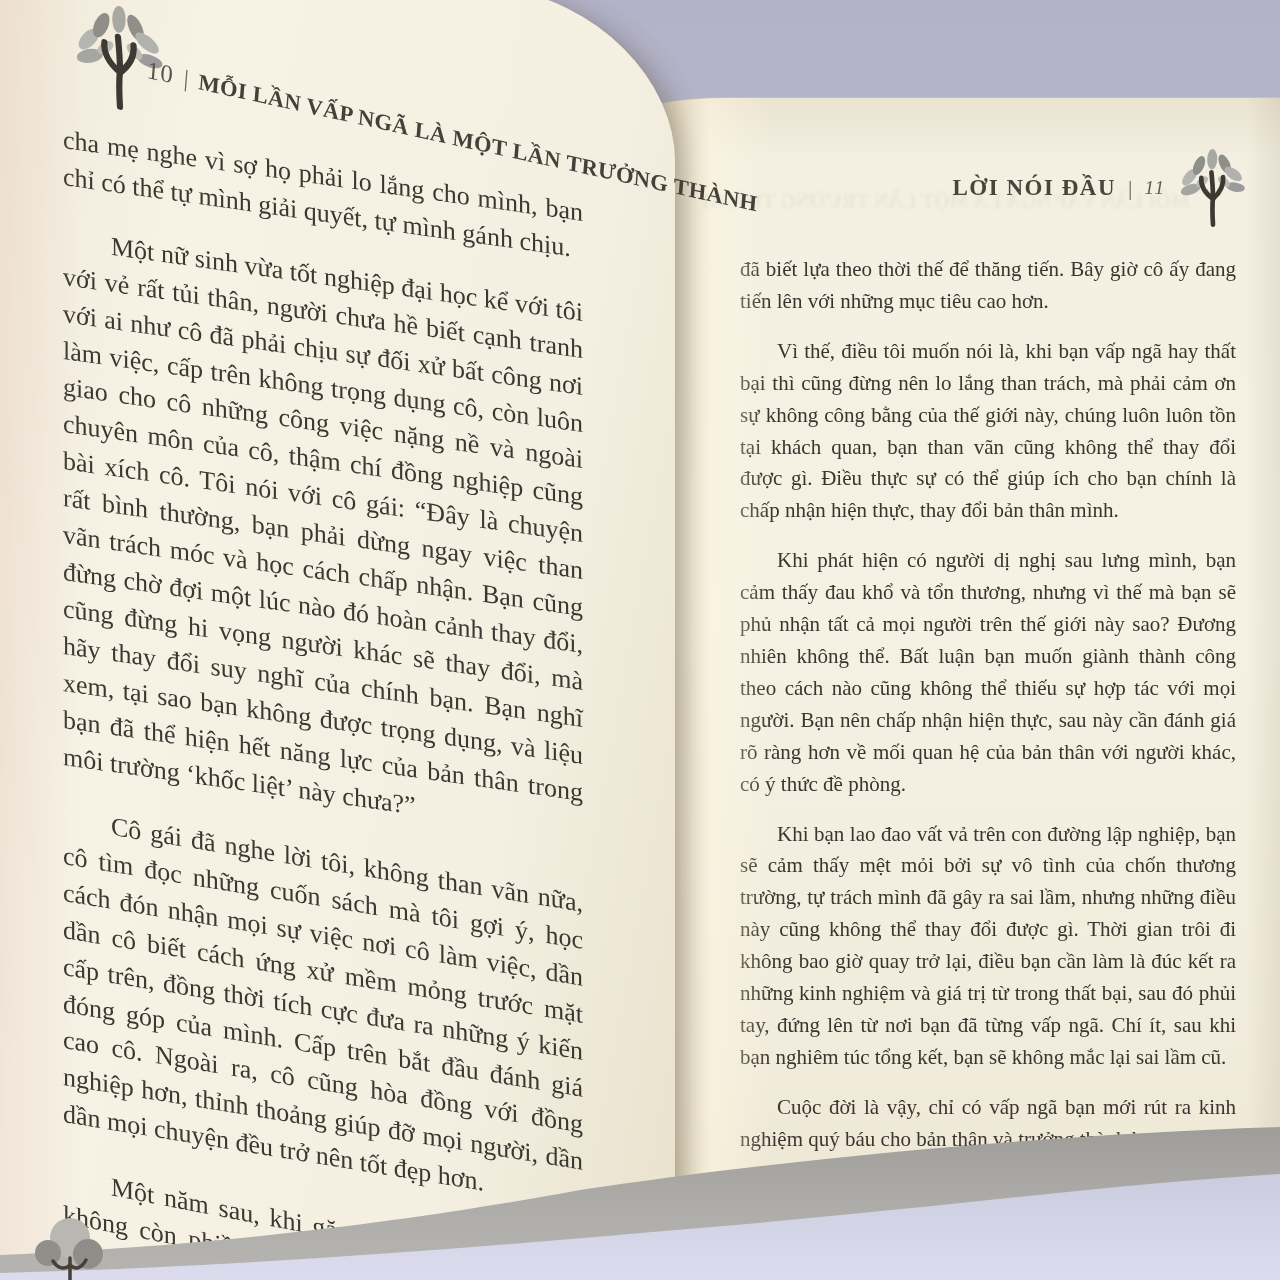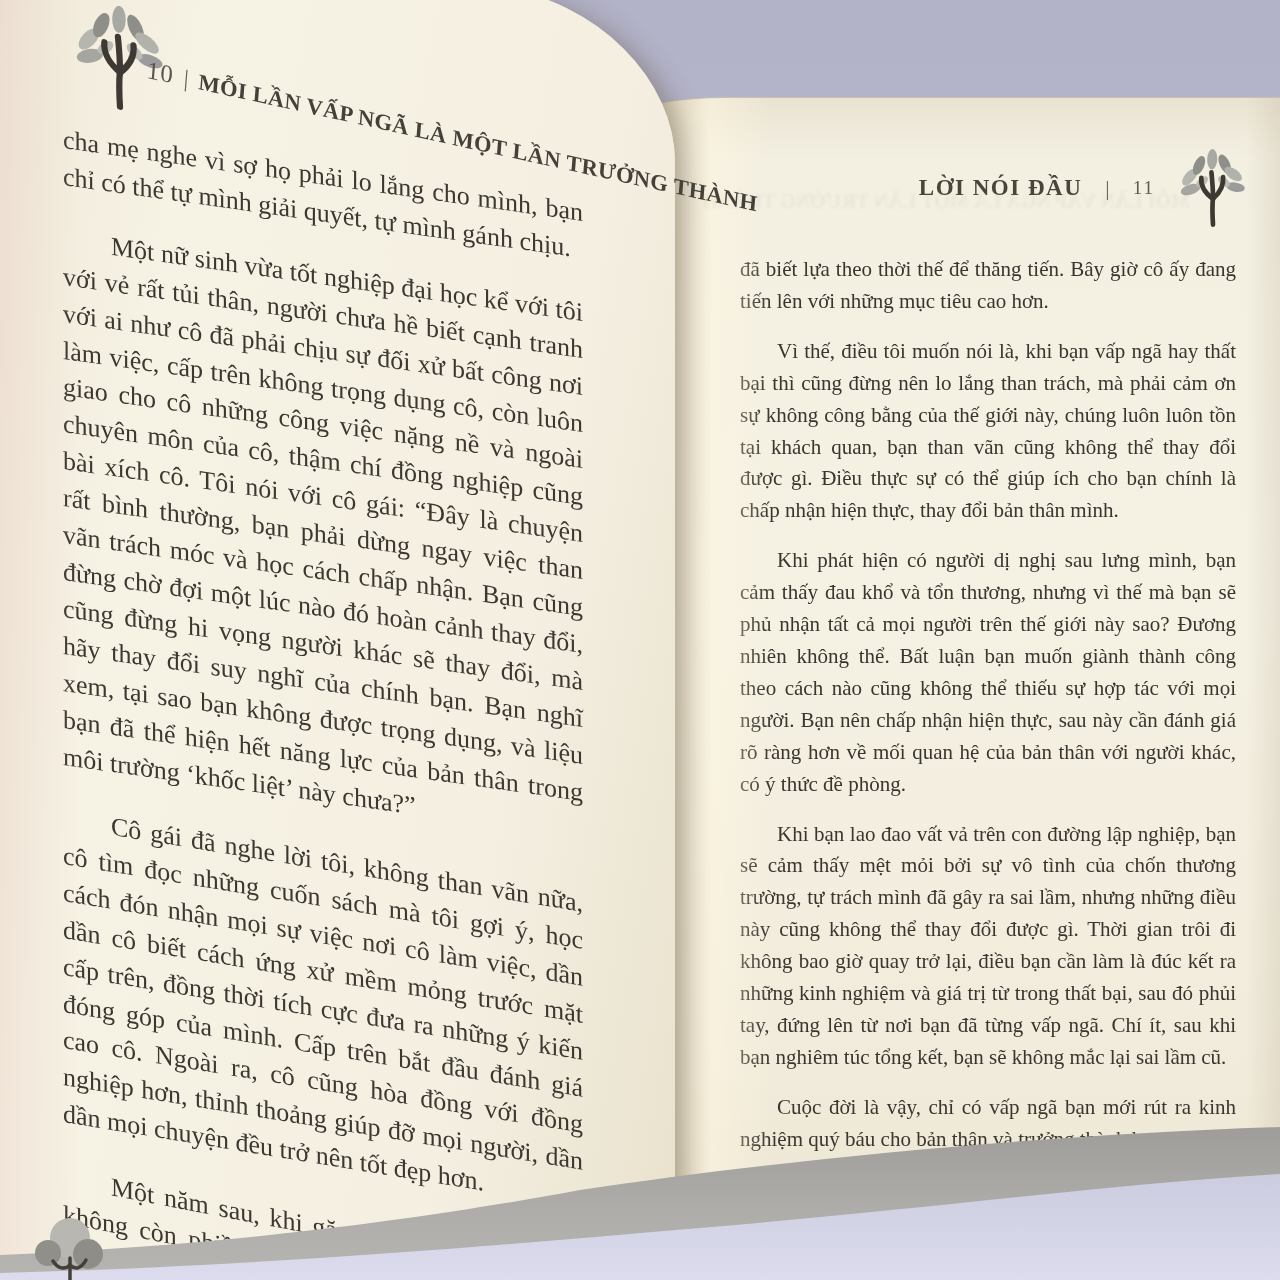--- a/index.html
+++ b/index.html
@@ -21,24 +21,24 @@
   .right-page::before{ 
     content:"";position:absolute;left:0;top:0;bottom:0;width:135px;pointer-events:none;
     background:linear-gradient(90deg,rgba(120,100,70,0.26) 0%,rgba(185,162,115,0.17) 26%,
       rgba(253,246,224,0.55) 55%,rgba(253,246,224,0) 100%);
     border-top-left-radius:inherit;
   }
   .right-page::after{ 
     content:"";position:absolute;right:0;top:0;bottom:0;width:34px;pointer-events:none;
     background:linear-gradient(270deg,rgba(140,128,100,0.14),rgba(140,128,100,0) 100%);
   }
-  .right-header{display:flex;justify-content:flex-end;align-items:center;gap:23px;margin:50px 32px 0 0;}
+  .right-header{display:flex;justify-content:flex-end;align-items:center;gap:12px;margin:50px 32px 0 0;}
   .right-header .title{font-size:23px;font-weight:700;color:#4a443b;letter-spacing:1.5px;white-space:nowrap;}
   .right-header .sep{font-size:22px;font-weight:300;color:#6b655b;}
-  .right-header .num{font-size:19px;color:#5f594f;letter-spacing:2px;}
+  .right-header .num{font-size:19px;color:#5f594f;letter-spacing:2px;font-style:italic;}
   .right-body{margin-top:26px;padding:0 44px 0 104px;font-size:21px;line-height:1.52;color:#3a352f;text-align:justify;}
   .right-body p{margin:0 0 18px;text-indent:37px;}
   .right-body p.flush{text-indent:0;}
   .ghost{
     position:absolute;left:30px;top:92px;width:560px;text-align:center;
     font-size:20px;font-weight:700;color:#6a6a5e;opacity:0.07;
     transform:scaleX(-1);filter:blur(1.5px);pointer-events:none;white-space:nowrap;
   }
 
   

